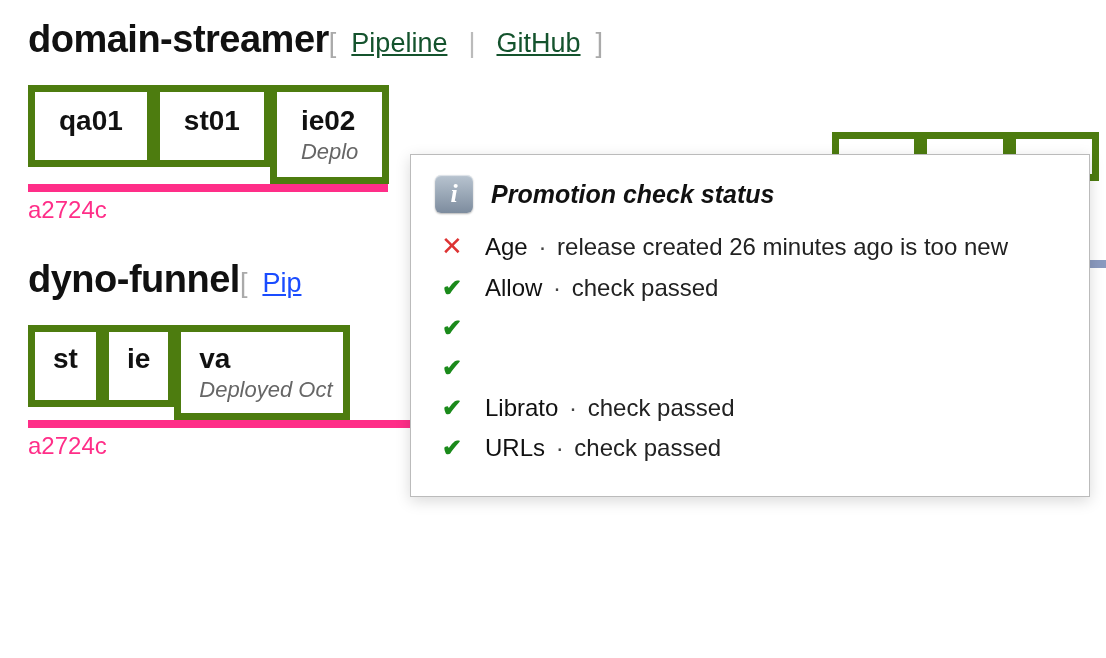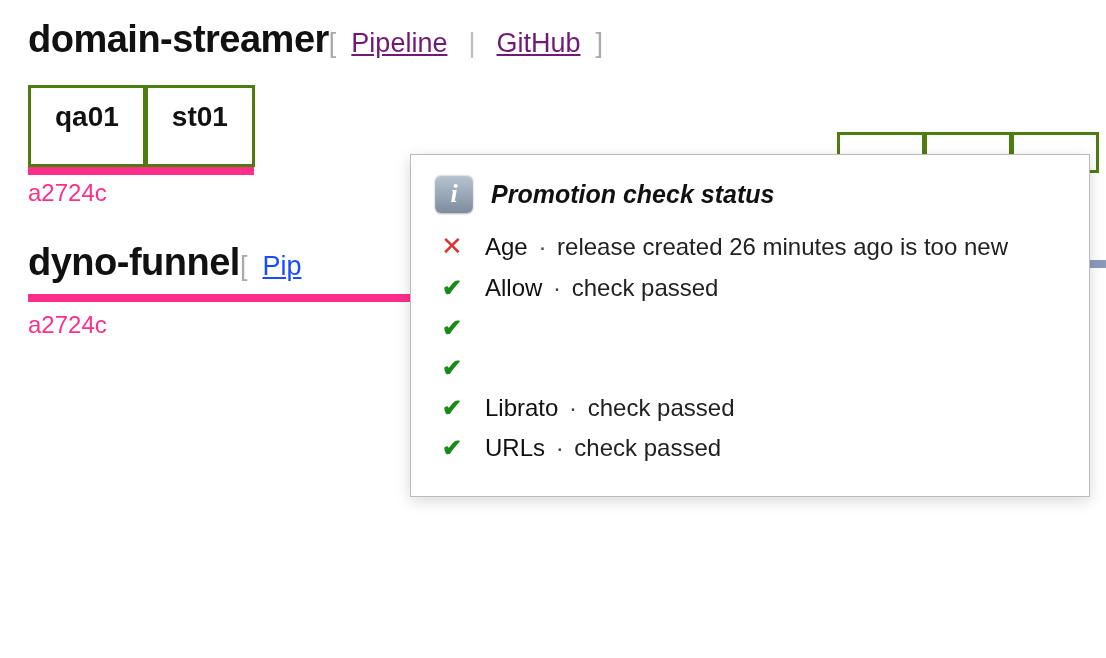--- a/index.html
+++ b/index.html
@@ -22,31 +22,31 @@
     letter-spacing: -0.5px;
     margin: 0;
   }
   .app-links {
     font-size: 27px;
     color: #999;
   }
   .app-links .bracket { color: #aaa; }
   .app-links .sep { color: #bbb; margin: 0 6px; }
   .app-links a {
-    color: #701a75;
+    color: #14532d;
     text-decoration: underline;
   }
   .app-links a.blue { color: #1a4cff; }
   .env-row {
     margin-top: 24px;
     display: flex;
     align-items: flex-start;
   }
   .env-cell {
-    border: 3px solid #4d7c0f;
+    border: 7px solid #4d7c0f;
     margin-right: -1px;
     padding: 14px 24px 12px 24px;
     min-width: 88px;
     min-height: 82px;
     background: #fff;
   }
   .env-name {
     font-weight: 800;
     font-size: 28px;
     line-height: 1.1;
@@ -171,36 +171,52 @@
   </div>
 
   <div class="env-strip">
     <div class="env-row">
       <div class="env-cell">
         <div class="env-name">qa01</div>
       </div>
       <div class="env-cell">
         <div class="env-name">st01</div>
       </div>
+      <div class="env-cell">
+        <div class="env-name">ie02</div>
+        <div class="env-sub">Deplo</div>
+      </div>
     </div>
     <div class="pink-bar"></div>
   </div>
   <div class="commit">a2724c</div>
 </div>
 
 <div class="app-block">
   <div class="app-header">
     <h1 class="app-title">dyno-funnel</h1>
     <span class="app-links">
       <span class="bracket">[</span>
       &nbsp;<a href="#" class="blue">Pip</a>
     </span>
   </div>
 
   <div class="env-strip">
+    <div class="env-row second">
+      <div class="env-cell">
+        <div class="env-name">st</div>
+      </div>
+      <div class="env-cell">
+        <div class="env-name">ie</div>
+      </div>
+      <div class="env-cell" style="padding-right:10px;">
+        <div class="env-name">va</div>
+        <div class="env-sub">Deployed Oct</div>
+      </div>
+    </div>
     <div class="pink-bar" style="width:545px"></div>
   </div>
   <div class="commit">a2724c</div>
 </div>
 
 <div class="tooltip">
   <div class="tooltip-header">
     <span class="info-icon">i</span>
     <span class="tooltip-title">Promotion check status</span>
   </div>

